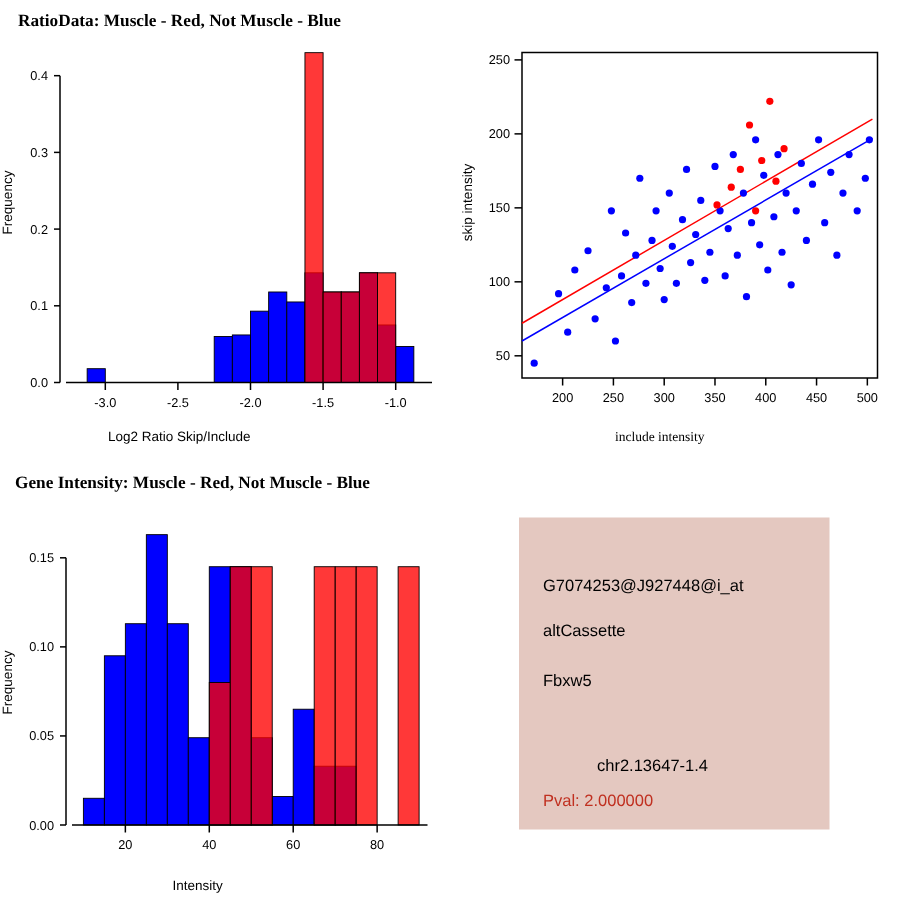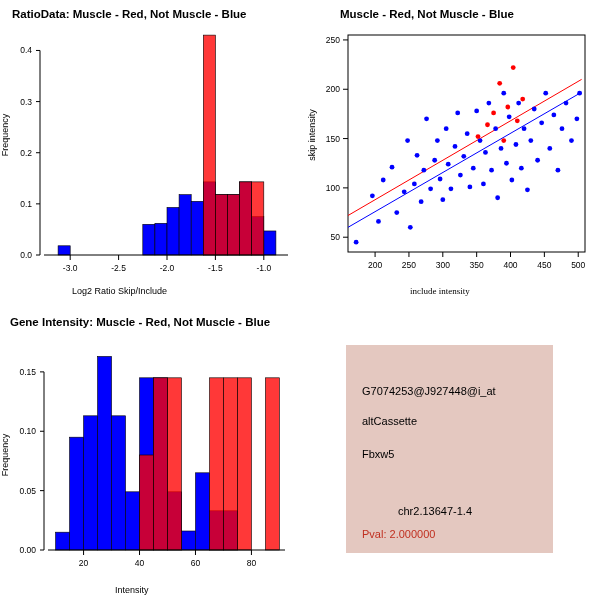--- a/index.html
+++ b/index.html
@@ -7,20 +7,21 @@
     width:600px;height:600px;
     background:#ffffff;
     font-family:"Liberation Sans", sans-serif;
     position:relative;
     overflow:hidden;
   }
   .panel{position:absolute;}
   .title{
     font-size:11.5px;font-weight:bold;color:#000;
     white-space:nowrap;
+    font-family:Liberation Serif, serif;
   }
   .axis-label{font-size:9px;color:#000;white-space:nowrap;}
   svg{display:block;}
   .info-box{
     position:absolute;
     background:#e4c8c0;
   }
   .info-line{
     position:absolute;
     font-size:11px;
@@ -73,21 +74,20 @@
       <line x1="215.39999999999998" y1="255" x2="215.39999999999998" y2="260" stroke="#000" stroke-width="1"></line>
       <text x="215.39999999999998" y="271" font-size="8.5" font-family="&quot;Liberation Sans&quot;, sans-serif" fill="#000" text-anchor="middle">-1.5</text>
       <line x1="263.8" y1="255" x2="263.8" y2="260" stroke="#000" stroke-width="1"></line>
       <text x="263.8" y="271" font-size="8.5" font-family="&quot;Liberation Sans&quot;, sans-serif" fill="#000" text-anchor="middle">-1.0</text>
     </svg>
   <div class="axis-label" style="position:absolute;left:72px;top:286px;">Log2 Ratio Skip/Include</div>
   <div class="axis-label" style="position:absolute;left:-16px;top:130px;transform:rotate(-90deg);transform-origin:center;">Frequency</div>
 </div>
 
 <div class="panel" style="left:300px;top:0;width:300px;height:300px;">
-  <div class="title" style="position:absolute;left:40px;top:8px;">Muscle - Red, Not Muscle - Blue</div>
   <svg id="svg-scatter" width="300" height="300">
       <rect x="48" y="35" width="237" height="217" fill="none" stroke="#000" stroke-width="1"></rect>
       <line x1="48" y1="215.50454545454545" x2="281.61428571428576" y2="79.38636363636365" stroke="#FF0000" stroke-width="1"></line>
       <line x1="48" y1="227.3409090909091" x2="281.61428571428576" y2="92.20909090909092" stroke="#0000FF" stroke-width="1"></line>
       <circle cx="56.12571428571429" cy="242.13636363636363" r="2.4" fill="#0000FF"></circle>
       <circle cx="72.37714285714286" cy="195.77727272727273" r="2.4" fill="#0000FF"></circle>
       <circle cx="78.47142857142856" cy="221.4227272727273" r="2.4" fill="#0000FF"></circle>
       <circle cx="83.21142857142857" cy="179.99545454545455" r="2.4" fill="#0000FF"></circle>
       <circle cx="92.0142857142857" cy="167.1727272727273" r="2.4" fill="#0000FF"></circle>
       <circle cx="96.75428571428571" cy="212.54545454545456" r="2.4" fill="#0000FF"></circle>

